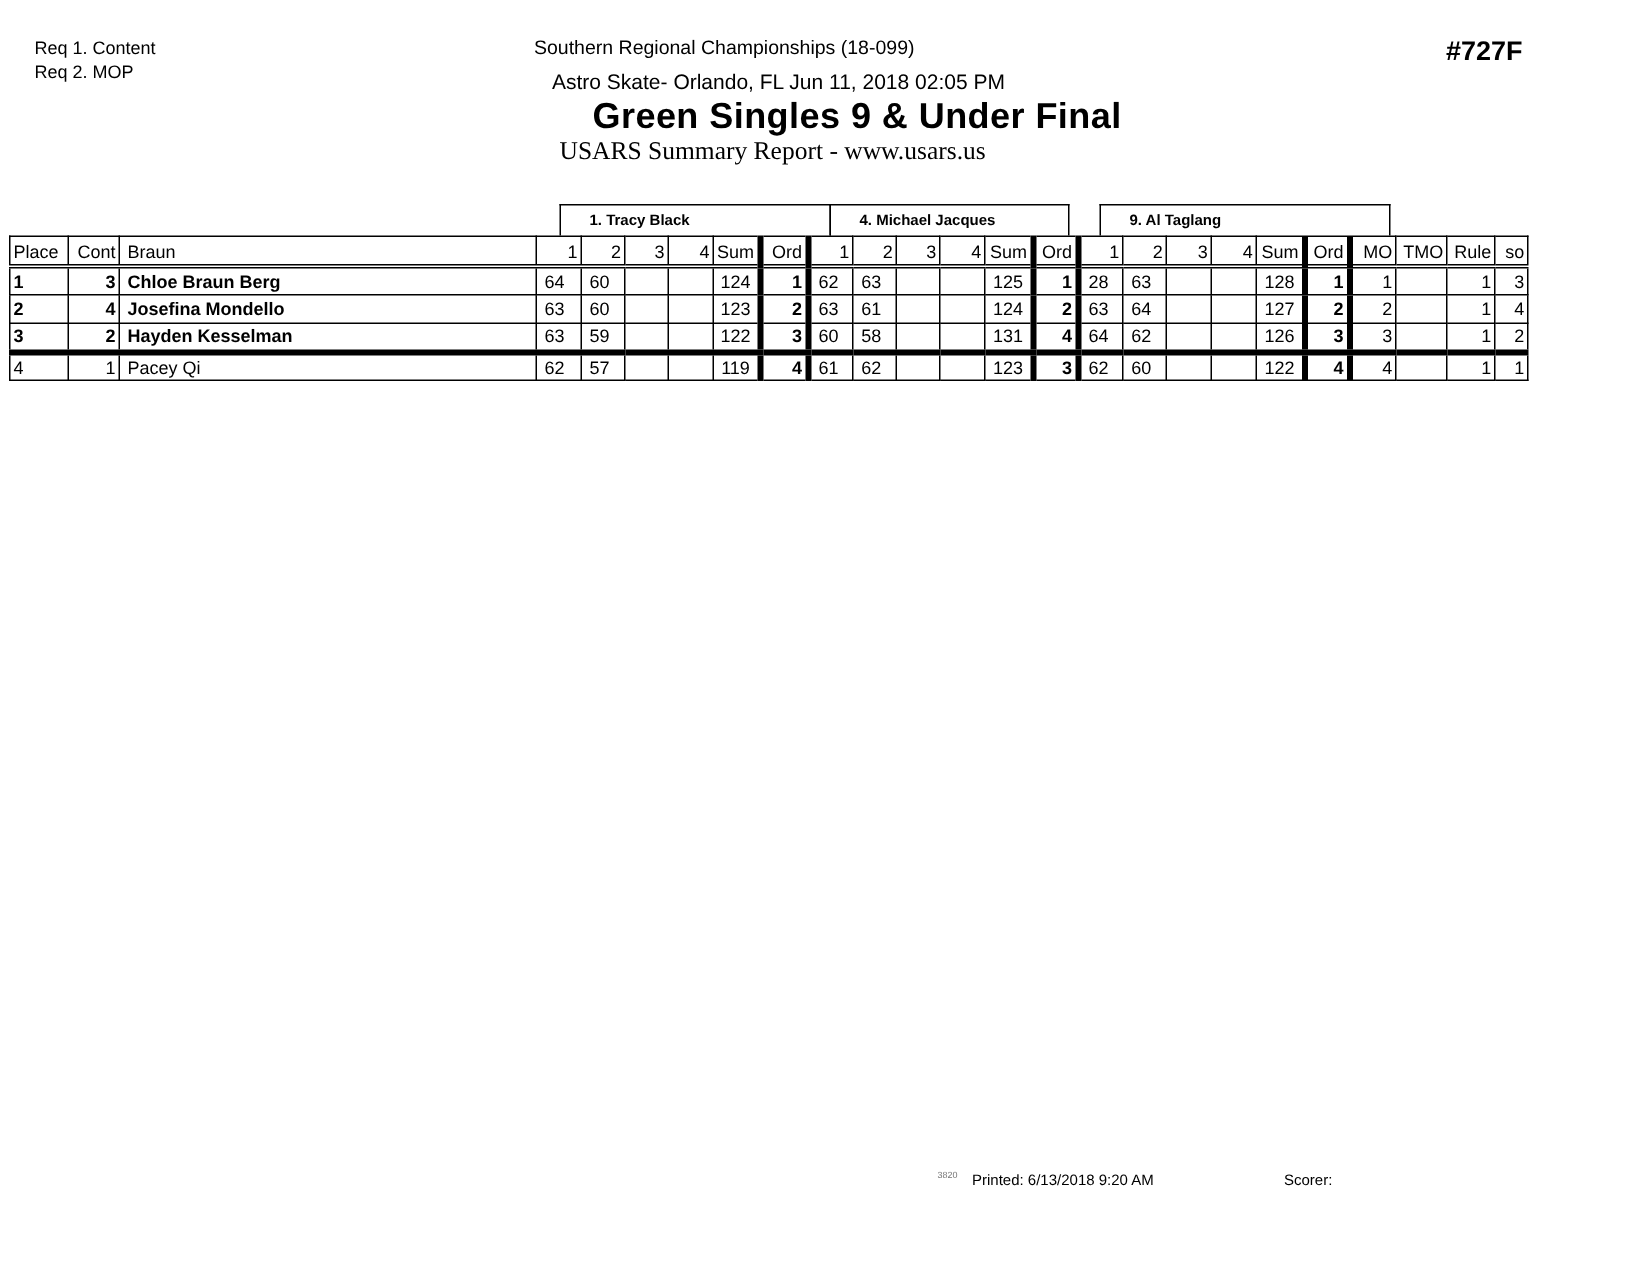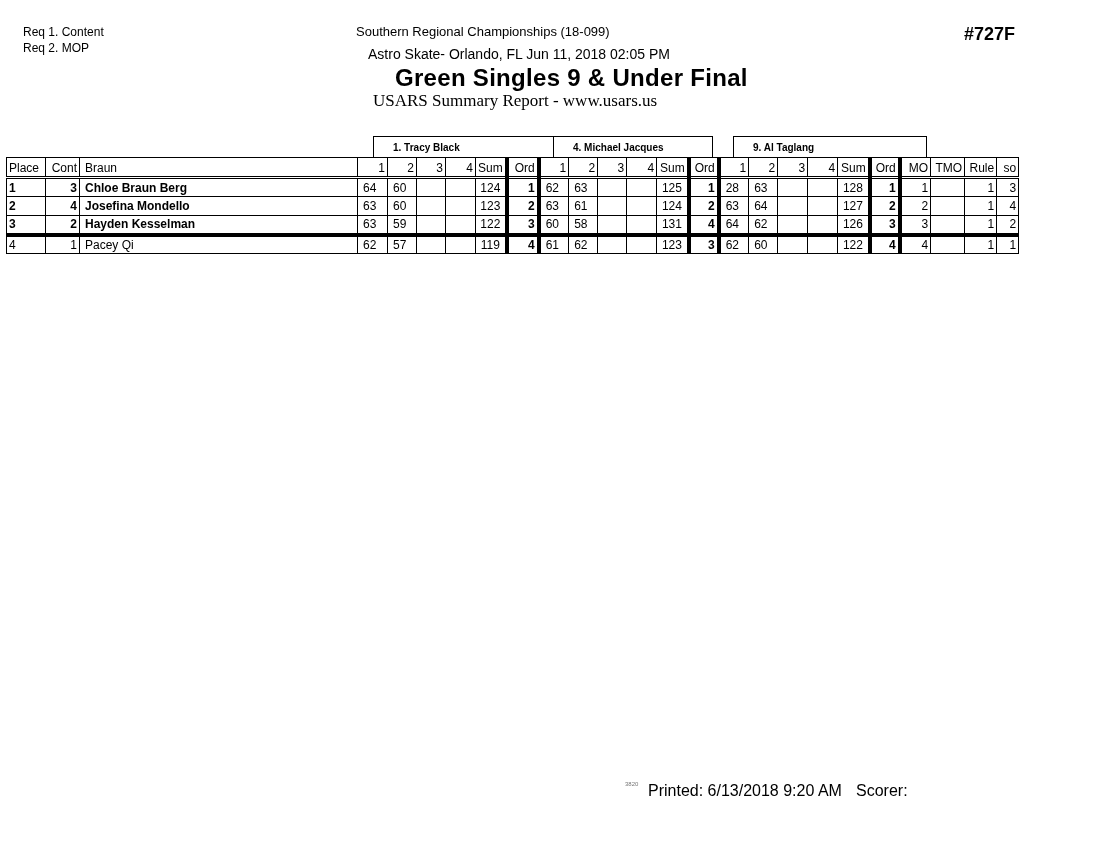--- a/index.html
+++ b/index.html
@@ -4,21 +4,21 @@
 <style>
   html, body { margin:0; padding:0; background:#fff; }
   body { width:1100px; height:850px; position:relative; overflow:hidden; font-family:"Liberation Sans", sans-serif; color:#000; }
   .abs { position:absolute; white-space:nowrap; }
   .req { left:23px; font-size:12px; }
   .t-champ { top:24px; font-size:13px; font-weight:normal; left:356px; width:auto; }
   .t-venue { top:46px; left:368px; font-size:14px; }
   .t-event { top:64px; left:395px; font-size:24px; font-weight:bold; letter-spacing:0.3px; }
   .t-report { top:91px; left:373px; font-size:17px;font-family:Liberation Serif, serif; }
   .t-id { top:24px; left:964px; font-size:18px; font-weight:bold; }
-  .foot { top:782px; font-size:16px; }
+  .foot { top:782px; font-size:10px; }
   .tiny { font-size:6px; color:#777; top:781px; left:625px; }
 
   .judge-box { position:absolute; top:136px; height:21px; border:1px solid #000; border-bottom:none; box-sizing:border-box; font-size:10px; padding:5px 0 0 19px;font-weight:bold; }
   table.grid { position:absolute; top:157px; left:6px; border-collapse:collapse; table-layout:fixed; font-size:12px; }
   table.grid td { border:1px solid #000; height:19px; padding:0 2px; box-sizing:border-box; overflow:hidden; white-space:nowrap; }
   table.grid tr.hdr td { height:20px; vertical-align:bottom; padding-bottom:1px; border-bottom:3px double #000; }
   .c { text-align:right; }
   .r { text-align:center; }
   .l { text-align:left; padding-left:5px !important; }
   .thickL { border-left:4px solid #000 !important; }

